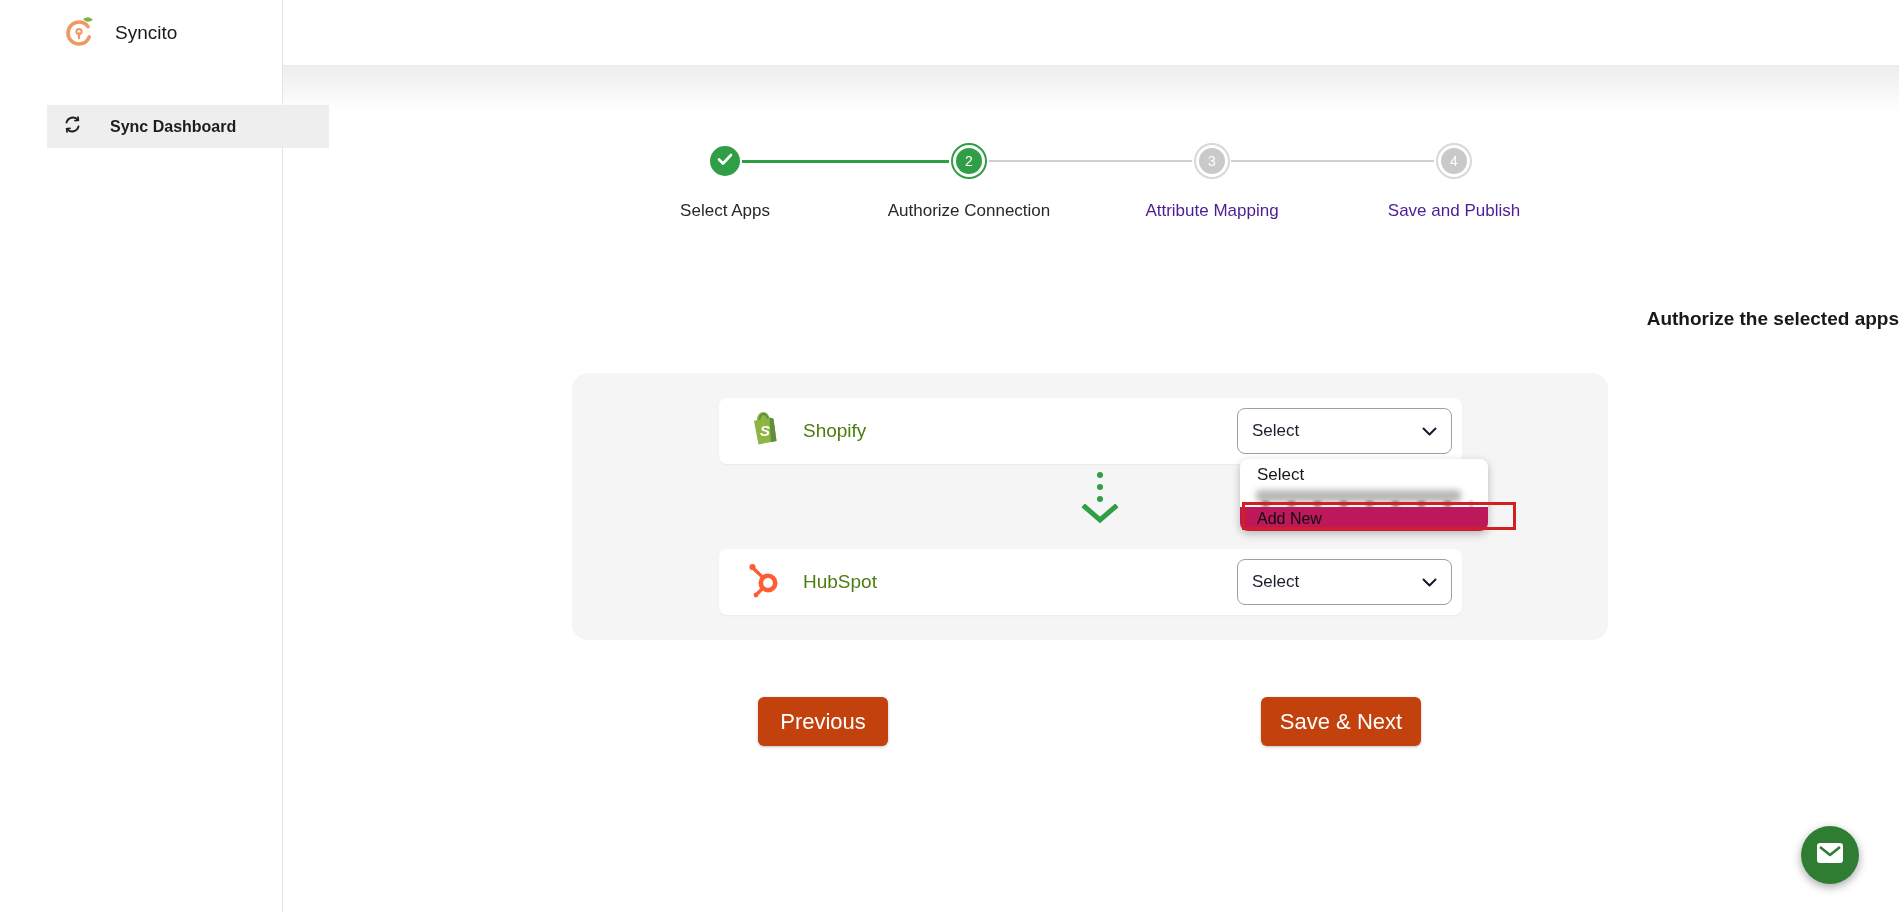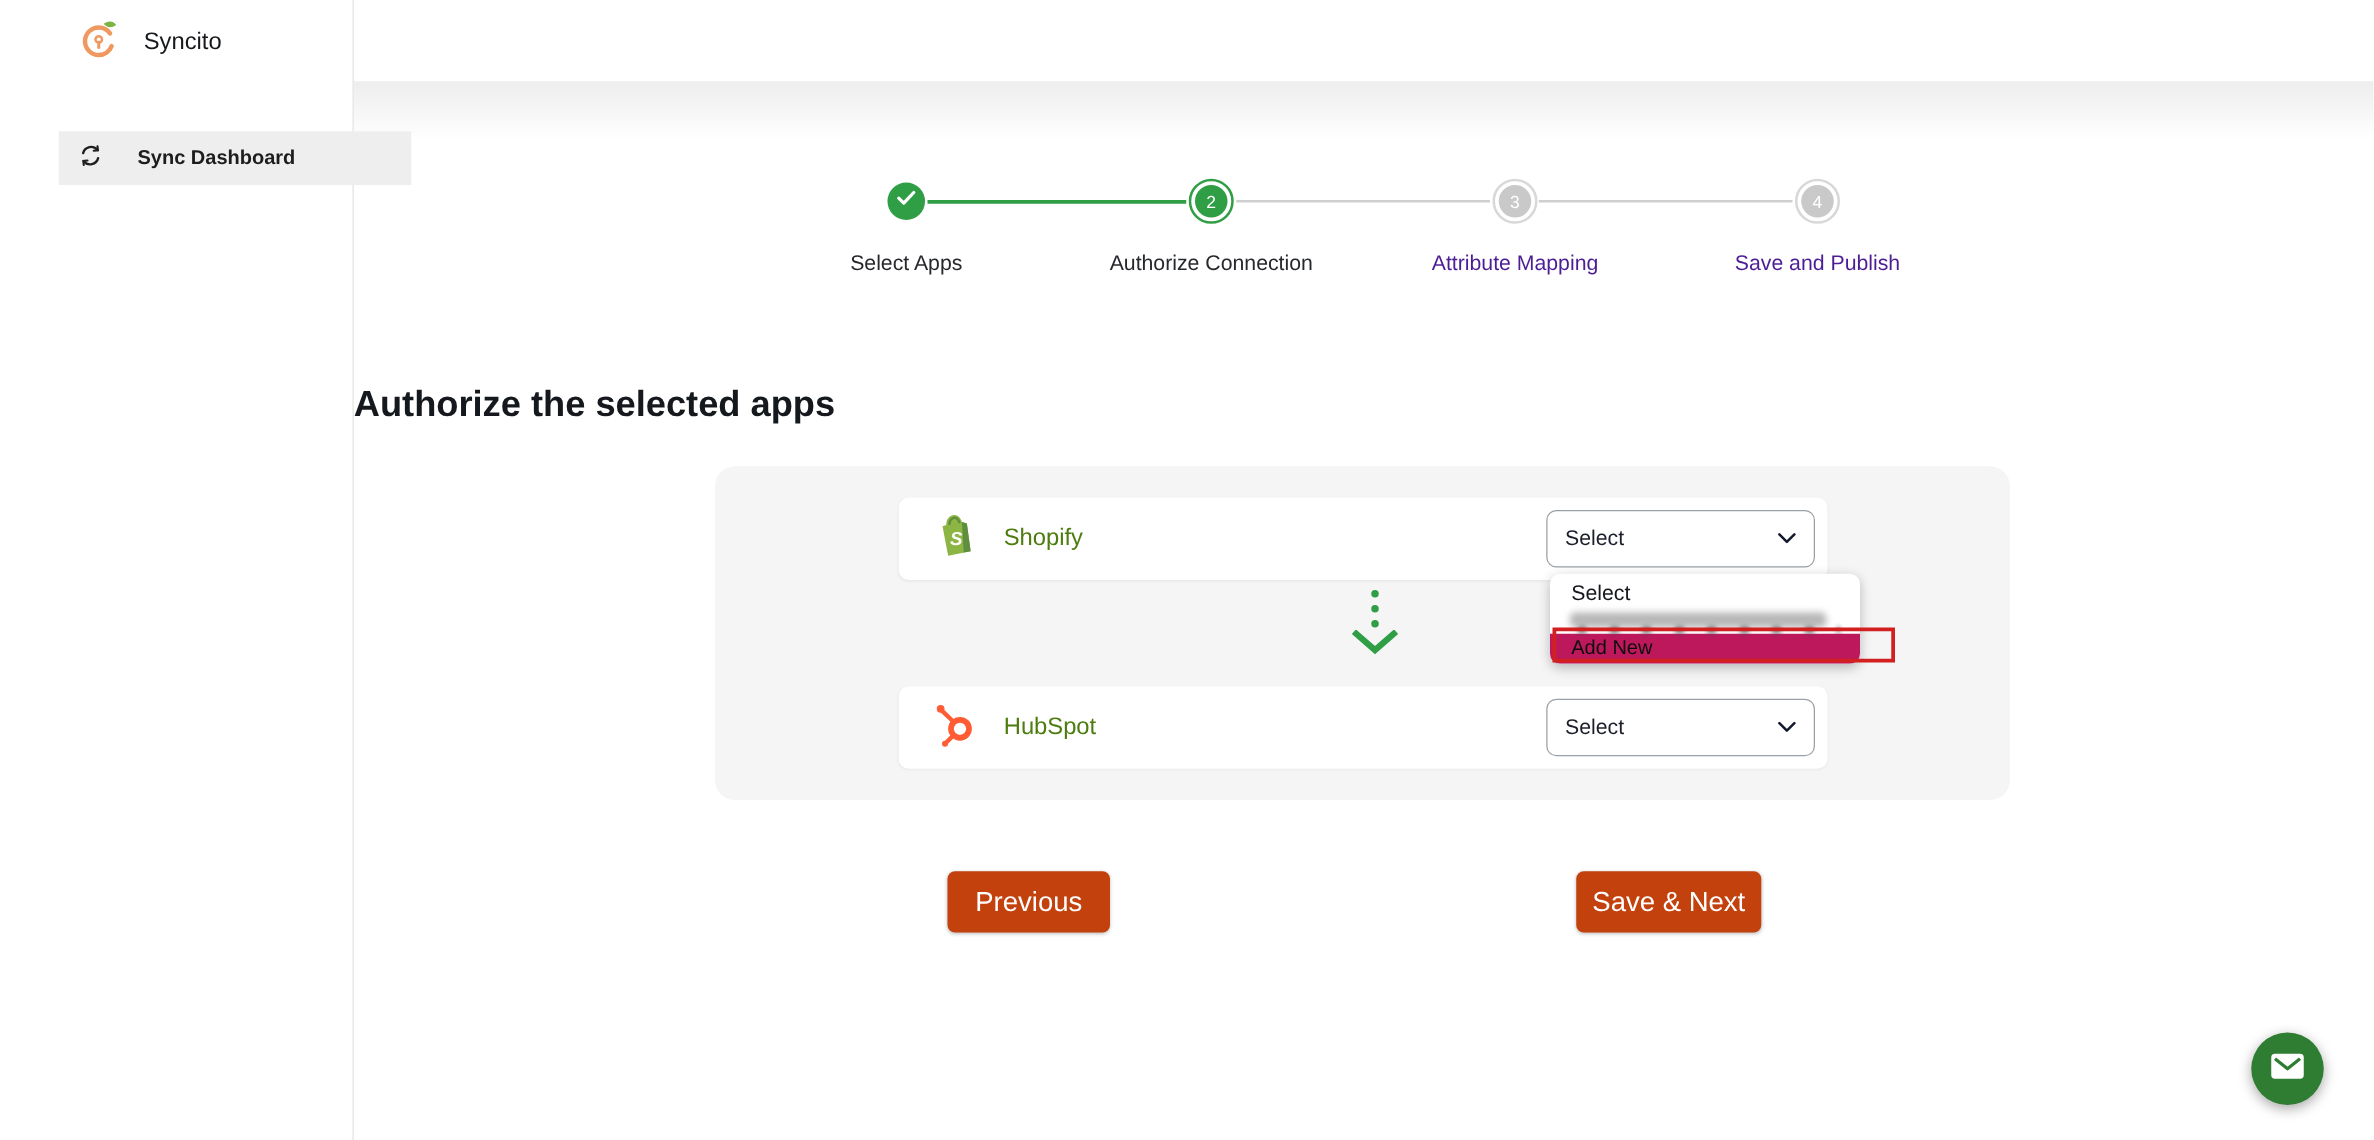--- a/index.html
+++ b/index.html
@@ -52,21 +52,21 @@
   .circle-inner { width: 26px; height: 26px; border-radius: 50%; display: flex; align-items: center; justify-content: center; font-size: 14px; color: #ffffff; }
   .inner-active { background: #2f9e44; }
   .inner-todo { background: #c9c9c9; }
   .step-label { position: absolute; width: 260px; text-align: center; top: 201px; font-size: 17px; z-index: 2; }
   .label-dark { color: #26282c; }
   .label-gray { color: #4c1d95; }
 
   
   .page-heading {
     position: absolute; left: 283px; top: 308px; width: 1616px;
-    text-align: left; font-size: 29px; font-weight: bold; color: #15181d; z-index: 2;
+    text-align: right; font-size: 19px; font-weight: bold; color: #15181d; z-index: 2;
   }
   .card {
     position: absolute; left: 572px; top: 373px; width: 1036px; height: 267px;
     background: #f5f5f6; border-radius: 16px; z-index: 2;
   }
   .app-row {
     position: absolute; width: 743px; height: 66px; left: 719px;
     background: #ffffff; border-radius: 8px; box-shadow: 0 1px 2px rgba(0,0,0,0.05);
     display: flex; align-items: center; padding-left: 28px; z-index: 3;
   }
@@ -112,21 +112,21 @@
   }
 
   
   .btn {
     position: absolute; top: 697px; height: 49px; border: none; border-radius: 6px;
     background: #c2410c; color: #ffffff; font-size: 22px; font-weight: 500;
     font-family: "Liberation Sans", sans-serif; cursor: pointer;
     box-shadow: 0 1px 3px rgba(0,0,0,0.25); z-index: 2;
   }
   .btn-previous { left: 758px; width: 130px; }
-  .btn-save { left: 1261px; width: 148px; }
+  .btn-save { left: 1261px; width: 160px; }
 
   
   .chat-fab {
     position: absolute; left: 1801px; top: 826px; width: 58px; height: 58px;
     border-radius: 50%; background: #2e7d32; display: flex; align-items: center;
     justify-content: center; box-shadow: 0 3px 10px rgba(0,0,0,0.35); cursor: pointer; z-index: 8;
   }
 </style>
 </head>
 <body>

